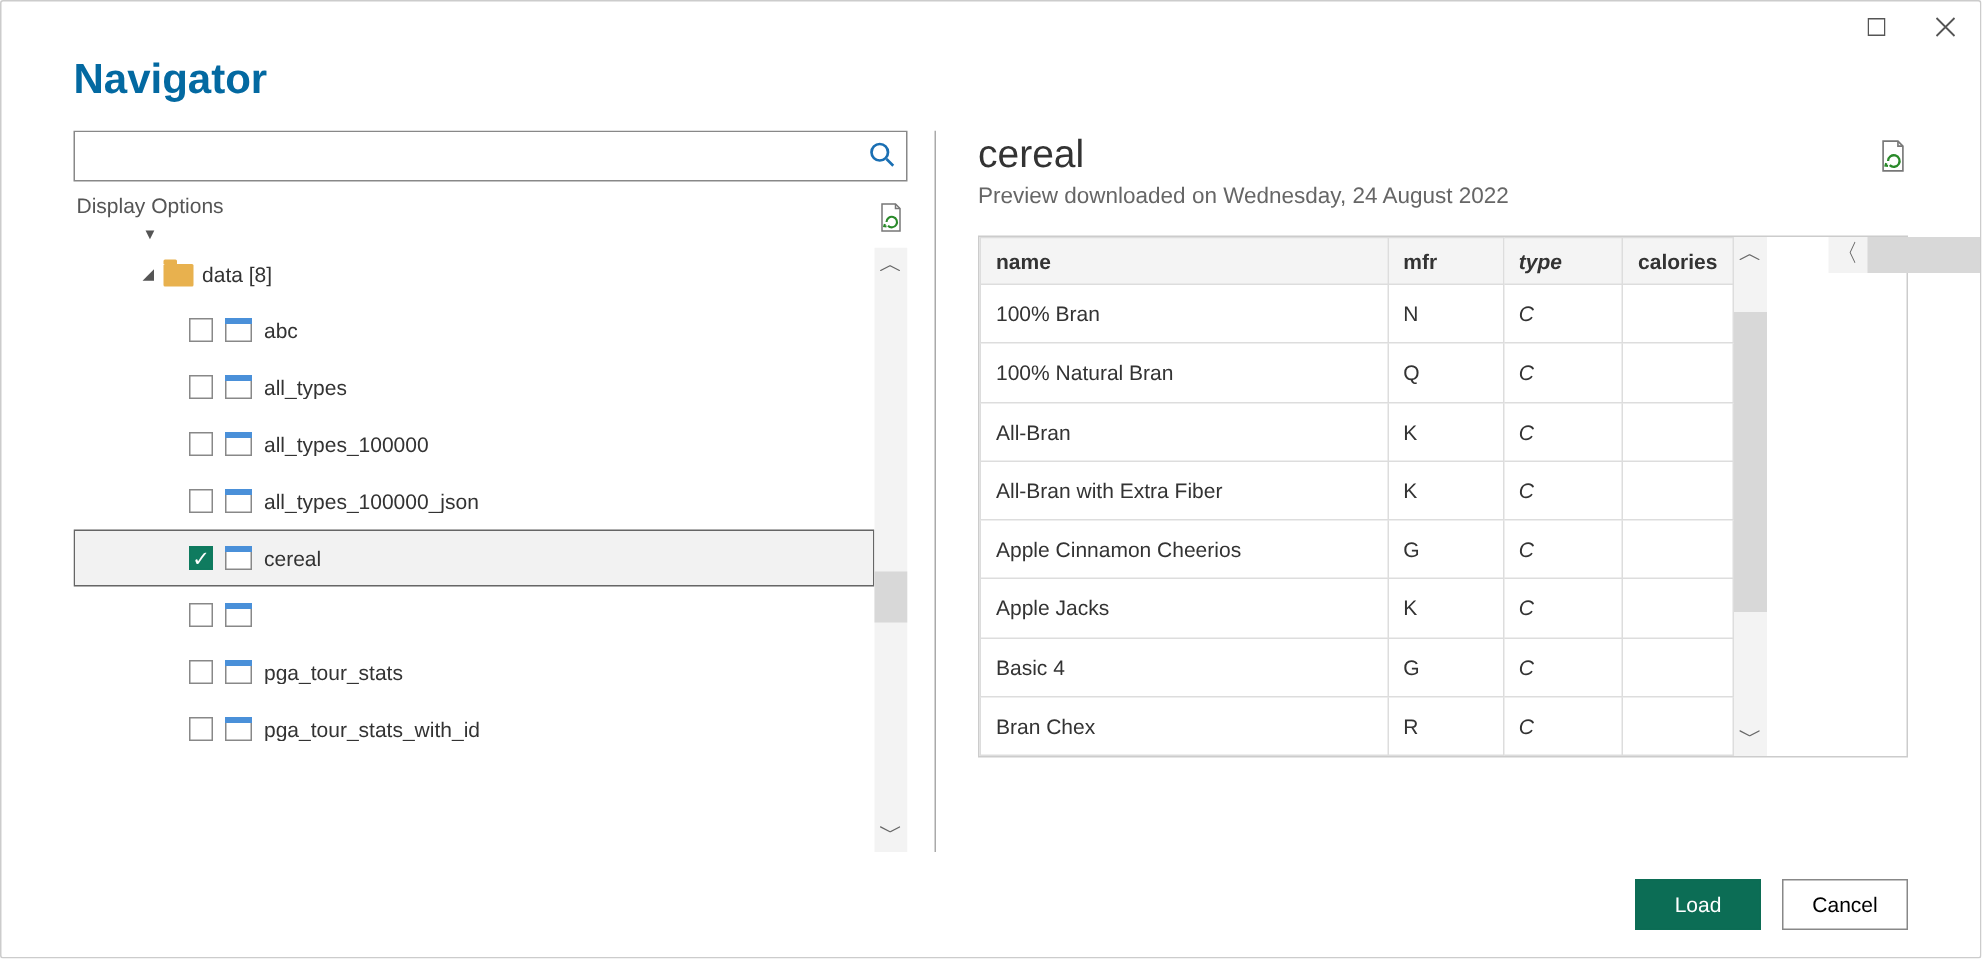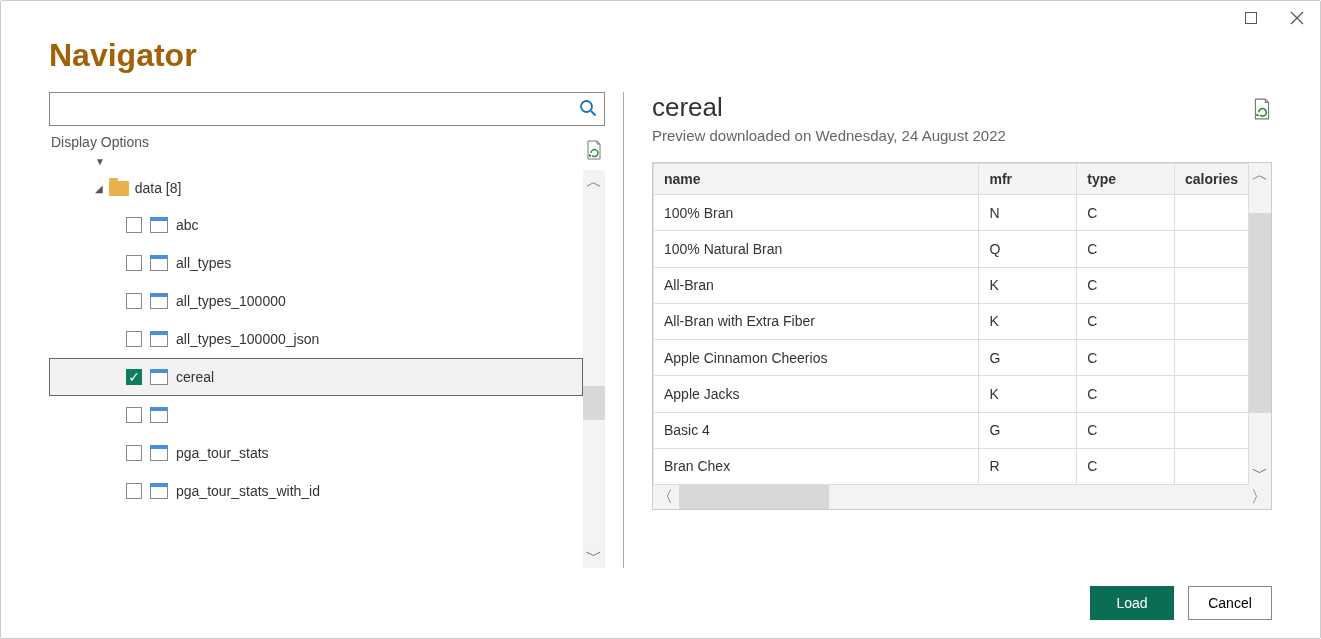--- a/index.html
+++ b/index.html
@@ -33,23 +33,23 @@
       height: 22px;
       display: flex;
       align-items: center;
       justify-content: center;
       color: #555;
     }
     .header {
       padding: 8px 48px 18px 48px;
     }
     .header h1 {
-      font-size: 32px;
+      font-size: 28px;
       font-weight: 600;
-      color: #a16207;
+      color: #0369a1;
     }
     .content {
       flex: 1;
       display: flex;
       padding: 0 0 0 48px;
       overflow: hidden;
     }
     .left {
       width: 575px;
       display: flex;
@@ -213,22 +213,23 @@
     .right-head .sub {
       color: #666;
       font-size: 15px;
       margin-top: 4px;
     }
     .refresh-icon { color: #555; padding-top: 6px; }
 
     .grid-wrap {
       border: 1px solid #ccc;
       display: flex;
-      flex-direction: column;
+      flex-direction: row;
       height: 348px;
+      gap: 41px;
     }
     .grid-body {
       flex: 1;
       display: flex;
       overflow: hidden;
     }
     .grid {
       flex: 1;
       border-collapse: collapse;
       table-layout: fixed;
@@ -241,21 +242,21 @@
       font-size: 14px;
       white-space: nowrap;
       overflow: hidden;
     }
     .grid th {
       background: #f4f4f4;
       font-weight: 600;
     }
     .grid .c-name { width: 326px; }
     .grid .c-mfr { width: 98px; }
-    .grid .c-type { width: 98px; }
+    .grid .c-type { width: 98px; font-style: italic; }
     .grid .c-cal { width: 72px; }
     .grid-vscroll {
       width: 22px;
       background: #f3f3f3;
       display: flex;
       flex-direction: column;
       justify-content: space-between;
       align-items: center;
       padding: 4px 0;
     }

